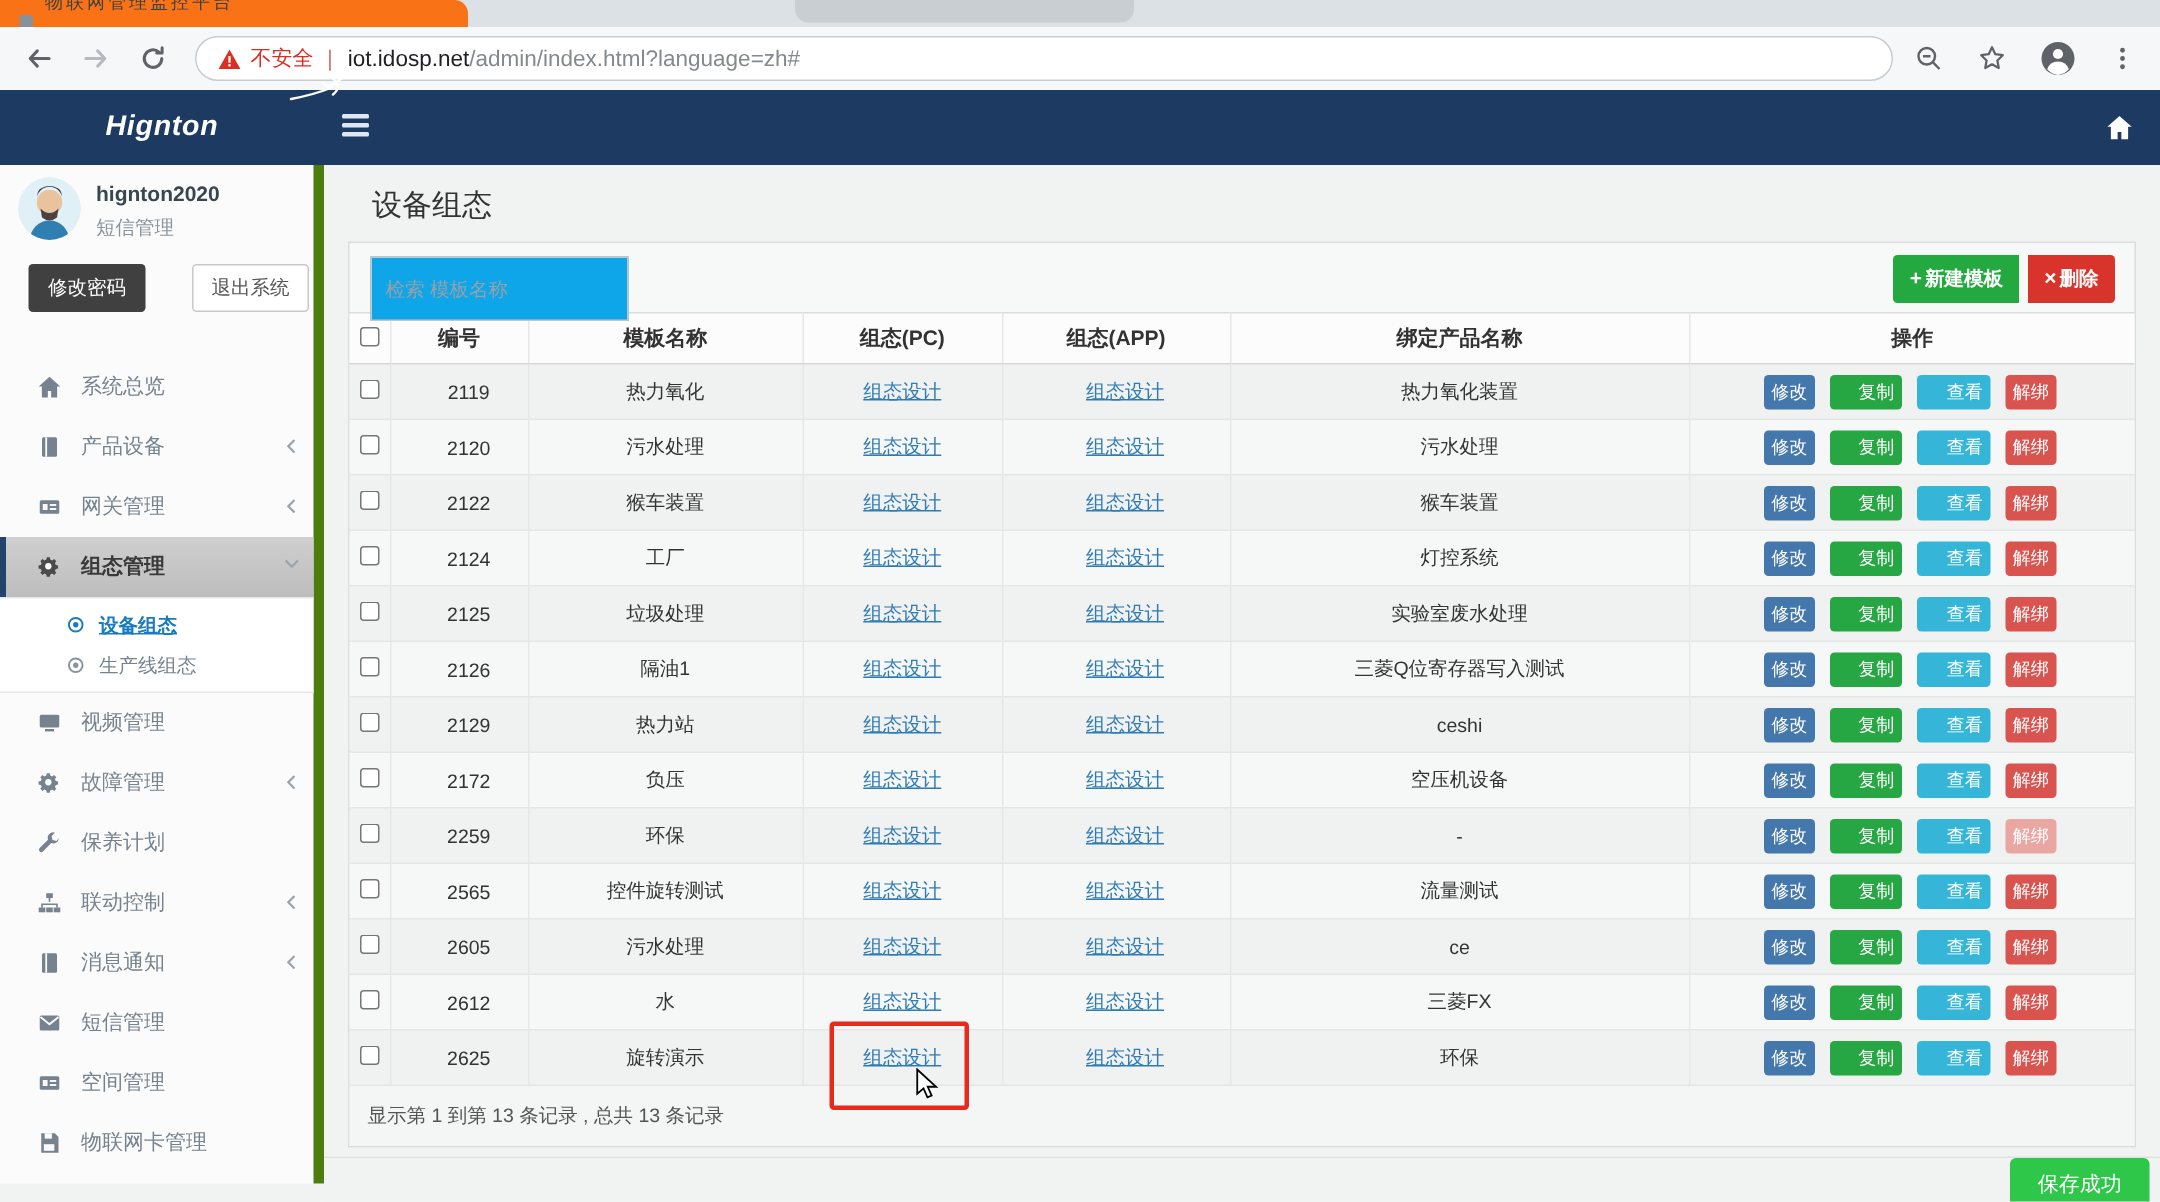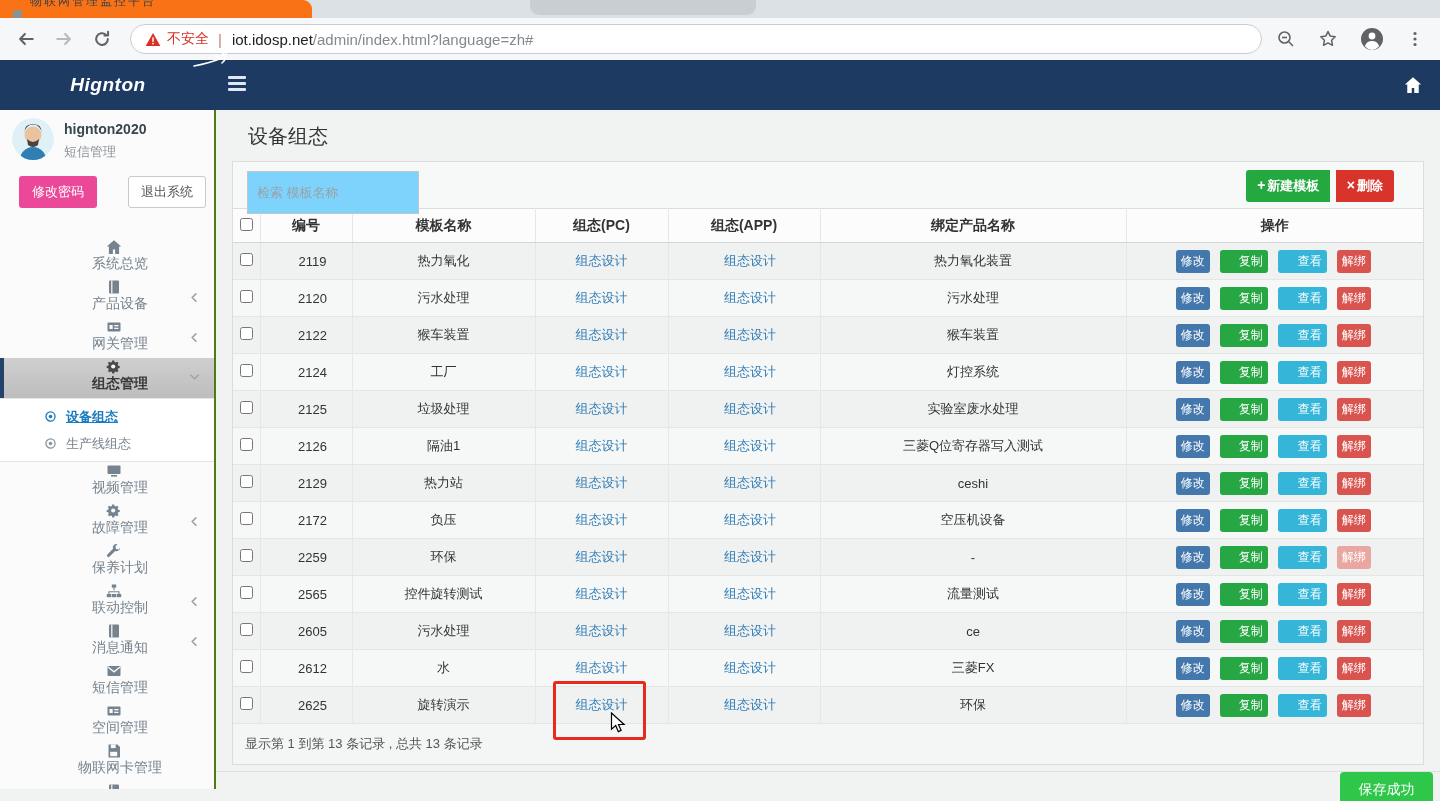--- a/index.html
+++ b/index.html
@@ -32,65 +32,65 @@
   .logo { position:absolute; left:0; top:0; width:216px; height:50px; display:flex; align-items:center; justify-content:center; }
   .logo-text { color:#fff; font-size:19px; font-weight:bold; font-style:italic; letter-spacing:.5px; position:relative; }
   .logo-swoosh { position:absolute; right:-16px; top:-10px; width:40px; height:18px; }
   .logo-sub { position:absolute; left:50%; transform:translateX(-50%); bottom:-5px; width:34px; height:4px; background:#4d7fb6; border-radius:2px; opacity:.8; }
   .hamburger { position:absolute; left:228px; top:16px; width:18px; height:16px; cursor:pointer; }
   .hamburger span { display:block; height:3px; background:#dfe7f0; margin-bottom:3px; border-radius:1px; }
   .home-top { position:absolute; right:18px; top:16px; width:18px; height:18px; }
   .home-top svg { fill:#ffffff; width:18px; height:18px; }
 
   
-  .sidebar { position:absolute; left:0; top:110px; width:216px; height:679px; background:#fbfbfb; border-right:2px solid #4d7c0f; overflow:hidden; }
+  .sidebar { position:absolute; left:0; top:110px; width:216px; height:679px; background:#fbfbfb; border-right:7px solid #4d7c0f; overflow:hidden; }
   .userpanel { padding:10px 0 0 12px; position:relative; height:108px; }
   .avatar { position:absolute; left:12px; top:8px; width:42px; height:42px; border-radius:50%; overflow:hidden; }
   .uname { position:absolute; left:64px; top:11px; font-size:14px; font-weight:bold; color:#37474f; }
   .urole { position:absolute; left:64px; top:33px; font-size:13px; color:#8a949c; }
   .ubtns { position:absolute; left:0; top:66px; width:216px; }
-  .btn-pwd { position:absolute; left:19px; top:0; background:#ec4899; color:#fff; border:none; font-size:13px; padding:7px 13px; border-radius:3px; cursor:pointer; font-family:inherit; }
+  .btn-pwd { position:absolute; left:19px; top:0; background:#404040; color:#fff; border:none; font-size:13px; padding:7px 13px; border-radius:3px; cursor:pointer; font-family:inherit; }
   .btn-logout { position:absolute; left:128px; top:0; background:#fff; color:#555; border:1px solid #c9c9c9; font-size:13px; padding:6px 12px; border-radius:3px; cursor:pointer; font-family:inherit; }
   .smenu { position:absolute; left:0; top:128px; width:216px; }
-  .sitem { height:40px; display:flex; align-items:center; padding-left:24px; color:#76838f; font-size:14px; position:relative; cursor:pointer;flex-direction:column; }
+  .sitem { height:40px; display:flex; align-items:center; padding-left:24px; color:#76838f; font-size:14px; position:relative; cursor:pointer; }
   .sitem .icn { width:17px; height:17px; margin-right:13px; display:inline-flex; align-items:center; justify-content:center; color:#76838f; font-size:15px; }
   .sitem .icn svg { width:16px; height:16px; fill:#76838f; }
   .sitem.active { background:linear-gradient(#cfcfcf,#bdbdbd); border-left:4px solid #24436b; padding-left:20px; color:#3a3a3a; font-weight:bold;font-family:Liberation Mono, monospace; }
   .sitem.active .icn, .sitem.active .icn svg { color:#4a4a4a; fill:#4a4a4a; }
   .chev { position:absolute; right:16px; top:50%; transform:translateY(-50%); }
   .chev svg { width:11px; height:11px; stroke:#9aa3ab; stroke-width:1.6; fill:none; }
   .submenu { background:#ffffff; border-top:1px solid #e6e6e6; border-bottom:1px solid #e6e6e6; padding:4px 0; }
   .ssub { height:27px; display:flex; align-items:center; padding-left:44px; font-size:13px; color:#76838f; cursor:pointer; }
   .ssub .icn { width:13px; height:13px; margin-right:9px; display:inline-flex; }
   .ssub .icn svg { width:13px; height:13px; fill:#8a949c; stroke:#8a949c; }
   .ssub.active { color:#1a7bbf; font-weight:bold; text-decoration:underline; }
   .ssub.active .icn svg { fill:#1a7bbf; stroke:#1a7bbf; }
 
   
   .content { position:absolute; left:216px; top:110px; width:1224px; height:691px; background:#f1f2f2; }
   .page-title { font-size:20px; color:#333; font-weight:normal; padding:13px 0 11px 32px; }
   .panel { margin:0 16px; background:#f7f8f8; border:1px solid #dcdcdc; }
   .toolbar { position:relative; height:46px; padding:9px 14px; }
-  .search-input { width:172px; height:43px; border:1px solid #c3c6c9; background:#7dd3fc; padding:16px 9px; font-size:13px; color:#333; font-family:inherit; }
+  .search-input { width:172px; height:43px; border:1px solid #c3c6c9; background:#0ea5e9; padding:16px 9px; font-size:13px; color:#333; font-family:inherit; }
   .search-input::placeholder { color:#9aa0a5; }
-  .tb-btns { position:absolute; right:29px; top:8px; }
+  .tb-btns { position:absolute; right:13px; top:8px; }
   .btn-new { background:#23a93f; color:#fff; border:none; font-size:13px; font-weight:bold; padding:7px 11px; border-radius:3px 0 0 3px; cursor:pointer; font-family:inherit; }
   .btn-del { background:#d9342c; color:#fff; border:none; font-size:13px; font-weight:bold; padding:7px 11px; border-radius:0 3px 3px 0; margin-left:1px; cursor:pointer; font-family:inherit; }
   .btn-new .pl, .btn-del .pl { font-size:14px; margin-right:2px; }
   table.grid { width:100%; border-collapse:collapse; table-layout:fixed; }
   table.grid th { background:#fcfcfc; height:34px; font-size:14px; color:#333; border-top:1px solid #dcdcdc; border-bottom:1px solid #d5d5d5; border-right:1px solid #e7e7e7; font-weight:bold; text-align:center; }
   table.grid th:last-child { border-right:none; }
   table.grid td { height:37px; font-size:13px; color:#333; border-right:1px solid #e7e7e7; border-bottom:1px solid #e4e5e5; text-align:center; vertical-align:middle; }
   table.grid td:last-child { border-right:none; }
   table.grid tbody tr:nth-child(odd) { background:#f0f1f1; }
   table.grid tbody tr:nth-child(even) { background:#f6f7f7; }
   td.c-id { text-align:left; padding-left:13px; }
   td.c-app { text-align:left; padding-left:12px; }
   td.c-ops { text-align:left; padding-left:7px; }
-  a.cfg { color:#2f7cb5; cursor:pointer; }
+  a.cfg { color:#2f7cb5; text-decoration:underline; cursor:pointer; }
   .op { display:inline-block; color:#fff; font-size:12px; padding:3px 5px; border-radius:3px; margin-right:10px; cursor:pointer; }
   .op-edit { background:#4478ad; }
   .op-copy { background:#27a744;padding-left:19px; }
   .op-view { background:#35b6d9;padding-left:20px; }
   .op-unbind { background:#d9534f; }
   .op-unbind.disabled { background:#eaa7a2; cursor:default; }
   .tfooter { padding:11px 12px; font-size:13px; color:#555; background:#f4f5f5; }
 
   .bottom-line { position:absolute; left:216px; top:771px; width:1224px; height:1px; background:#e0e0e0; }
 

